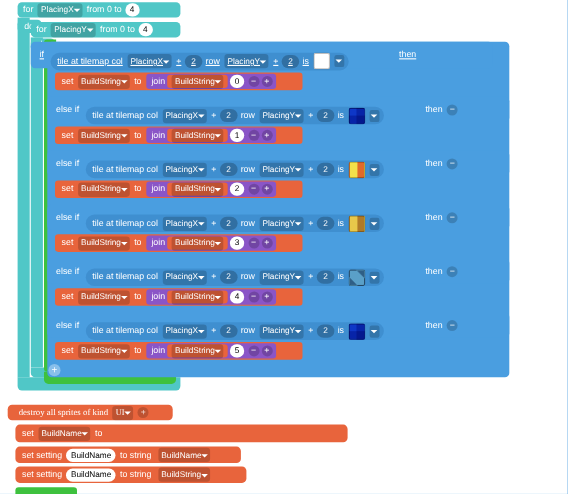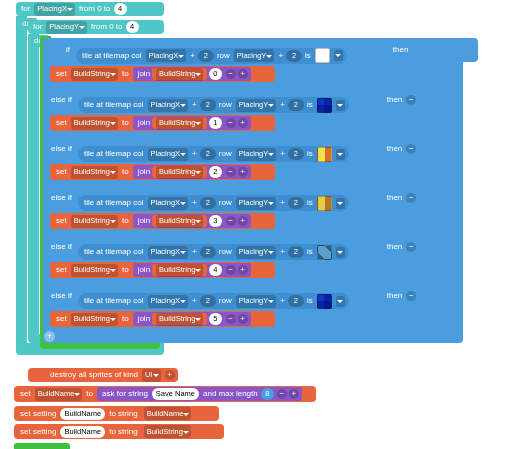--- a/index.html
+++ b/index.html
@@ -114,21 +114,21 @@
   <div class="blk loop" style="left:28px;top:35px;width:22px;height:12px;padding-left:4px;">
     <span class="lbl">do</span>
   </div>
   <div class="loop-body" style="left:28px;top:334px;width:136px;height:9px;border-radius:0 0 4px 4px;"></div>
 
   <div style="position:absolute;left:40px;top:36px;width:11px;height:302px;background:#3ec13e;border-radius:3px 0 0 3px;"></div>
   <div style="position:absolute;left:40px;top:338px;width:120px;height:11px;background:#3ec13e;border-radius:0 0 4px 4px;"></div>
 
   <div style="position:absolute;left:43px;top:38px;width:420px;height:305px;background:#4a9ee0;border-radius:4px;"></div>
 
-  <div class="blk logic" style="left:58px;top:38px;width:420px;height:24px;padding-left:6px;">
+  <div class="blk logic" style="left:28px;top:38px;width:420px;height:24px;padding-left:6px;text-decoration:underline;">
     <span class="lbl">if</span>
     <span class="blk logic-dark" style="position:relative;left:0;top:0;height:16px;border-radius:8px;padding:0 4px;margin-left:4px;display:inline-flex;">
       <span class="lbl">tile at tilemap col</span>
       <span class="dd">PlacingX</span>
       <span class="lbl">+</span>
       <span class="numdark">2</span>
       <span class="lbl">row</span>
       <span class="dd">PlacingY</span>
       <span class="lbl">+</span>
       <span class="numdark">2</span>
@@ -321,38 +321,30 @@
       <span class="strfield">5</span>
       <span class="circ minus"></span>
       <span class="circ plus"></span>
     </span>
   </div>
 
   <div style="position:absolute;left:44px;top:331px;width:11px;height:11px;border-radius:50%;
               background:rgba(255,255,255,0.35);display:flex;align-items:center;justify-content:center;
               color:#fff;font-size:9px;line-height:1;">+</div>
 
-  <div class="blk varblk" style="left:28px;top:368px;width:150px;height:14px;padding-left:20px;background:#e8643c;">
+  <div class="blk varblk" style="left:7px;top:368px;width:150px;height:14px;padding-left:8px;background:#e8643c;font-family:Liberation Serif, serif;">
     <span class="lbl">destroy all sprites of kind</span>
     <span class="dd">UI</span>
     <span class="circ plus"></span>
   </div>
 
   <div class="blk varblk" style="left:14px;top:386px;width:302px;height:16px;padding-left:4px;">
     <span class="lbl">set</span>
     <span class="dd">BuildName</span>
     <span class="lbl">to</span>
-    <span class="blk textblk" style="position:relative;height:14px;border-radius:3px;padding:0 3px;margin-left:2px;display:inline-flex;background:#8a55c7;">
-      <span class="lbl">ask for string</span>
-      <span class="strfield">Save Name</span>
-      <span class="lbl">and max length</span>
-      <span class="num" style="background:#4a9ee0;color:#fff;">8</span>
-      <span class="circ minus"></span>
-      <span class="circ plus"></span>
-    </span>
   </div>
 
   <div class="blk varblk" style="left:14px;top:406px;width:205px;height:15px;padding-left:4px;">
     <span class="lbl">set setting</span>
     <span class="strfield">BuildName</span>
     <span class="lbl">to string</span>
     <span class="blk varblk" style="position:relative;height:12px;border-radius:3px;padding:0 2px;display:inline-flex;">
       <span class="dd">BuildName</span>
     </span>
   </div>

